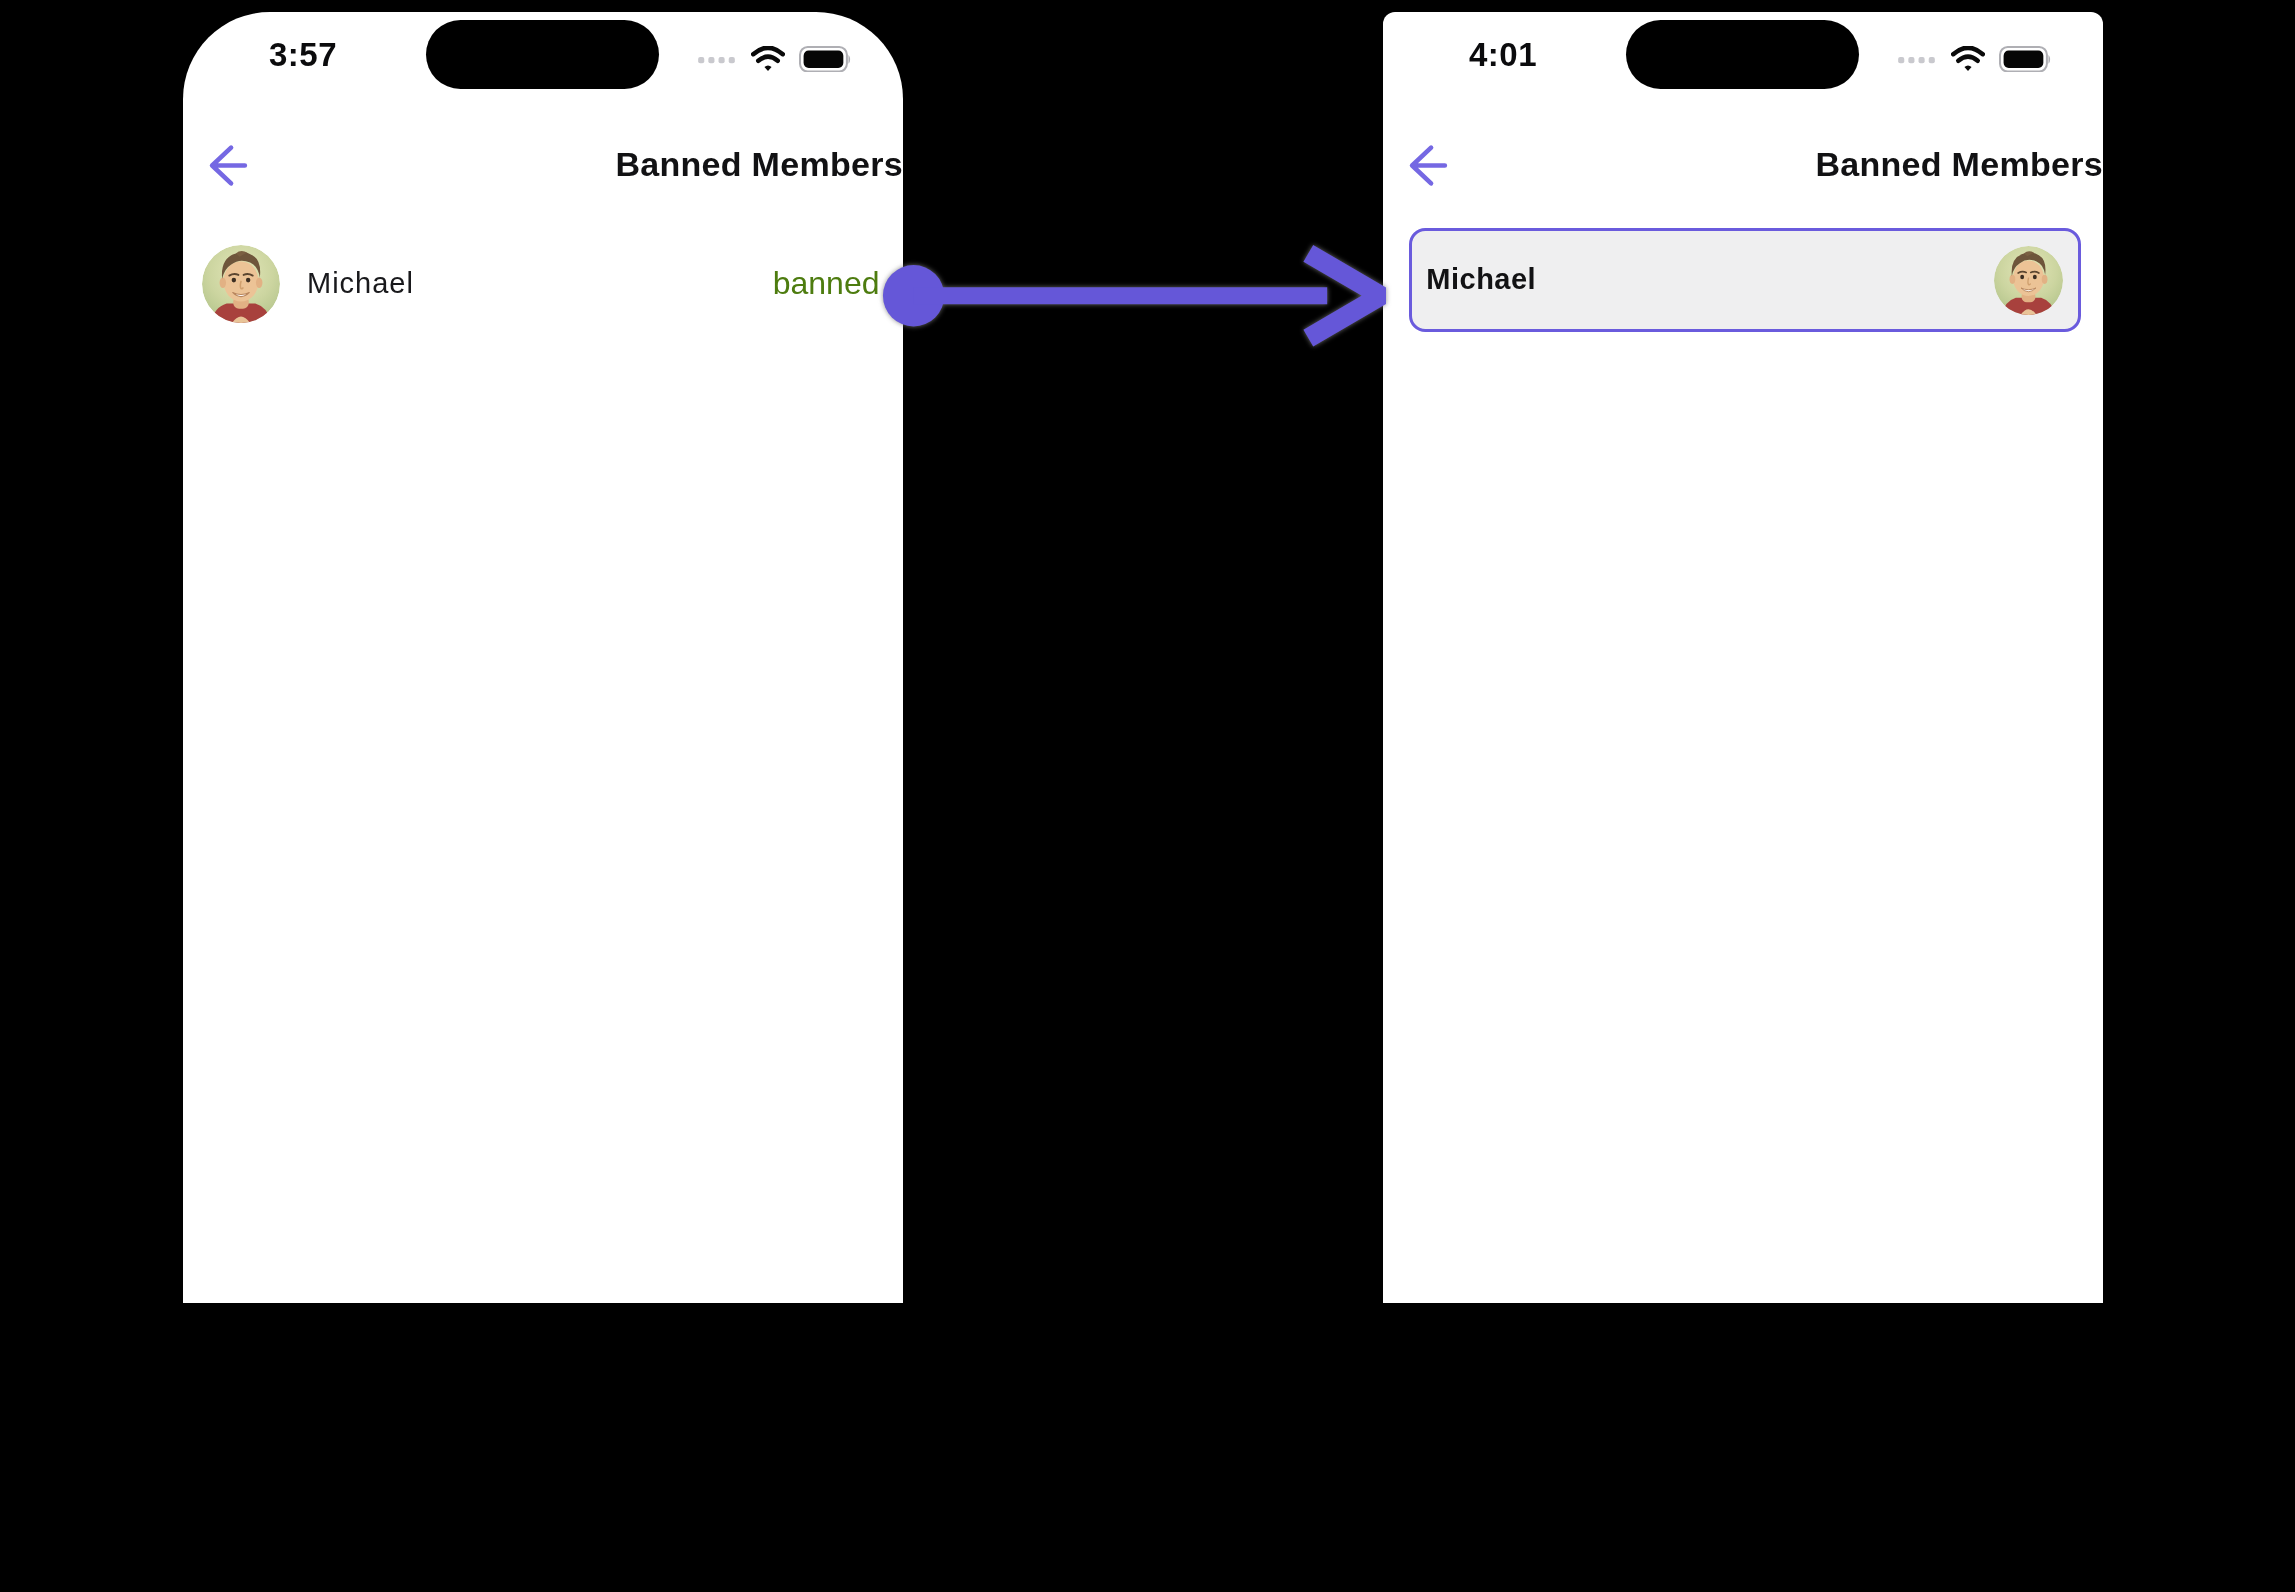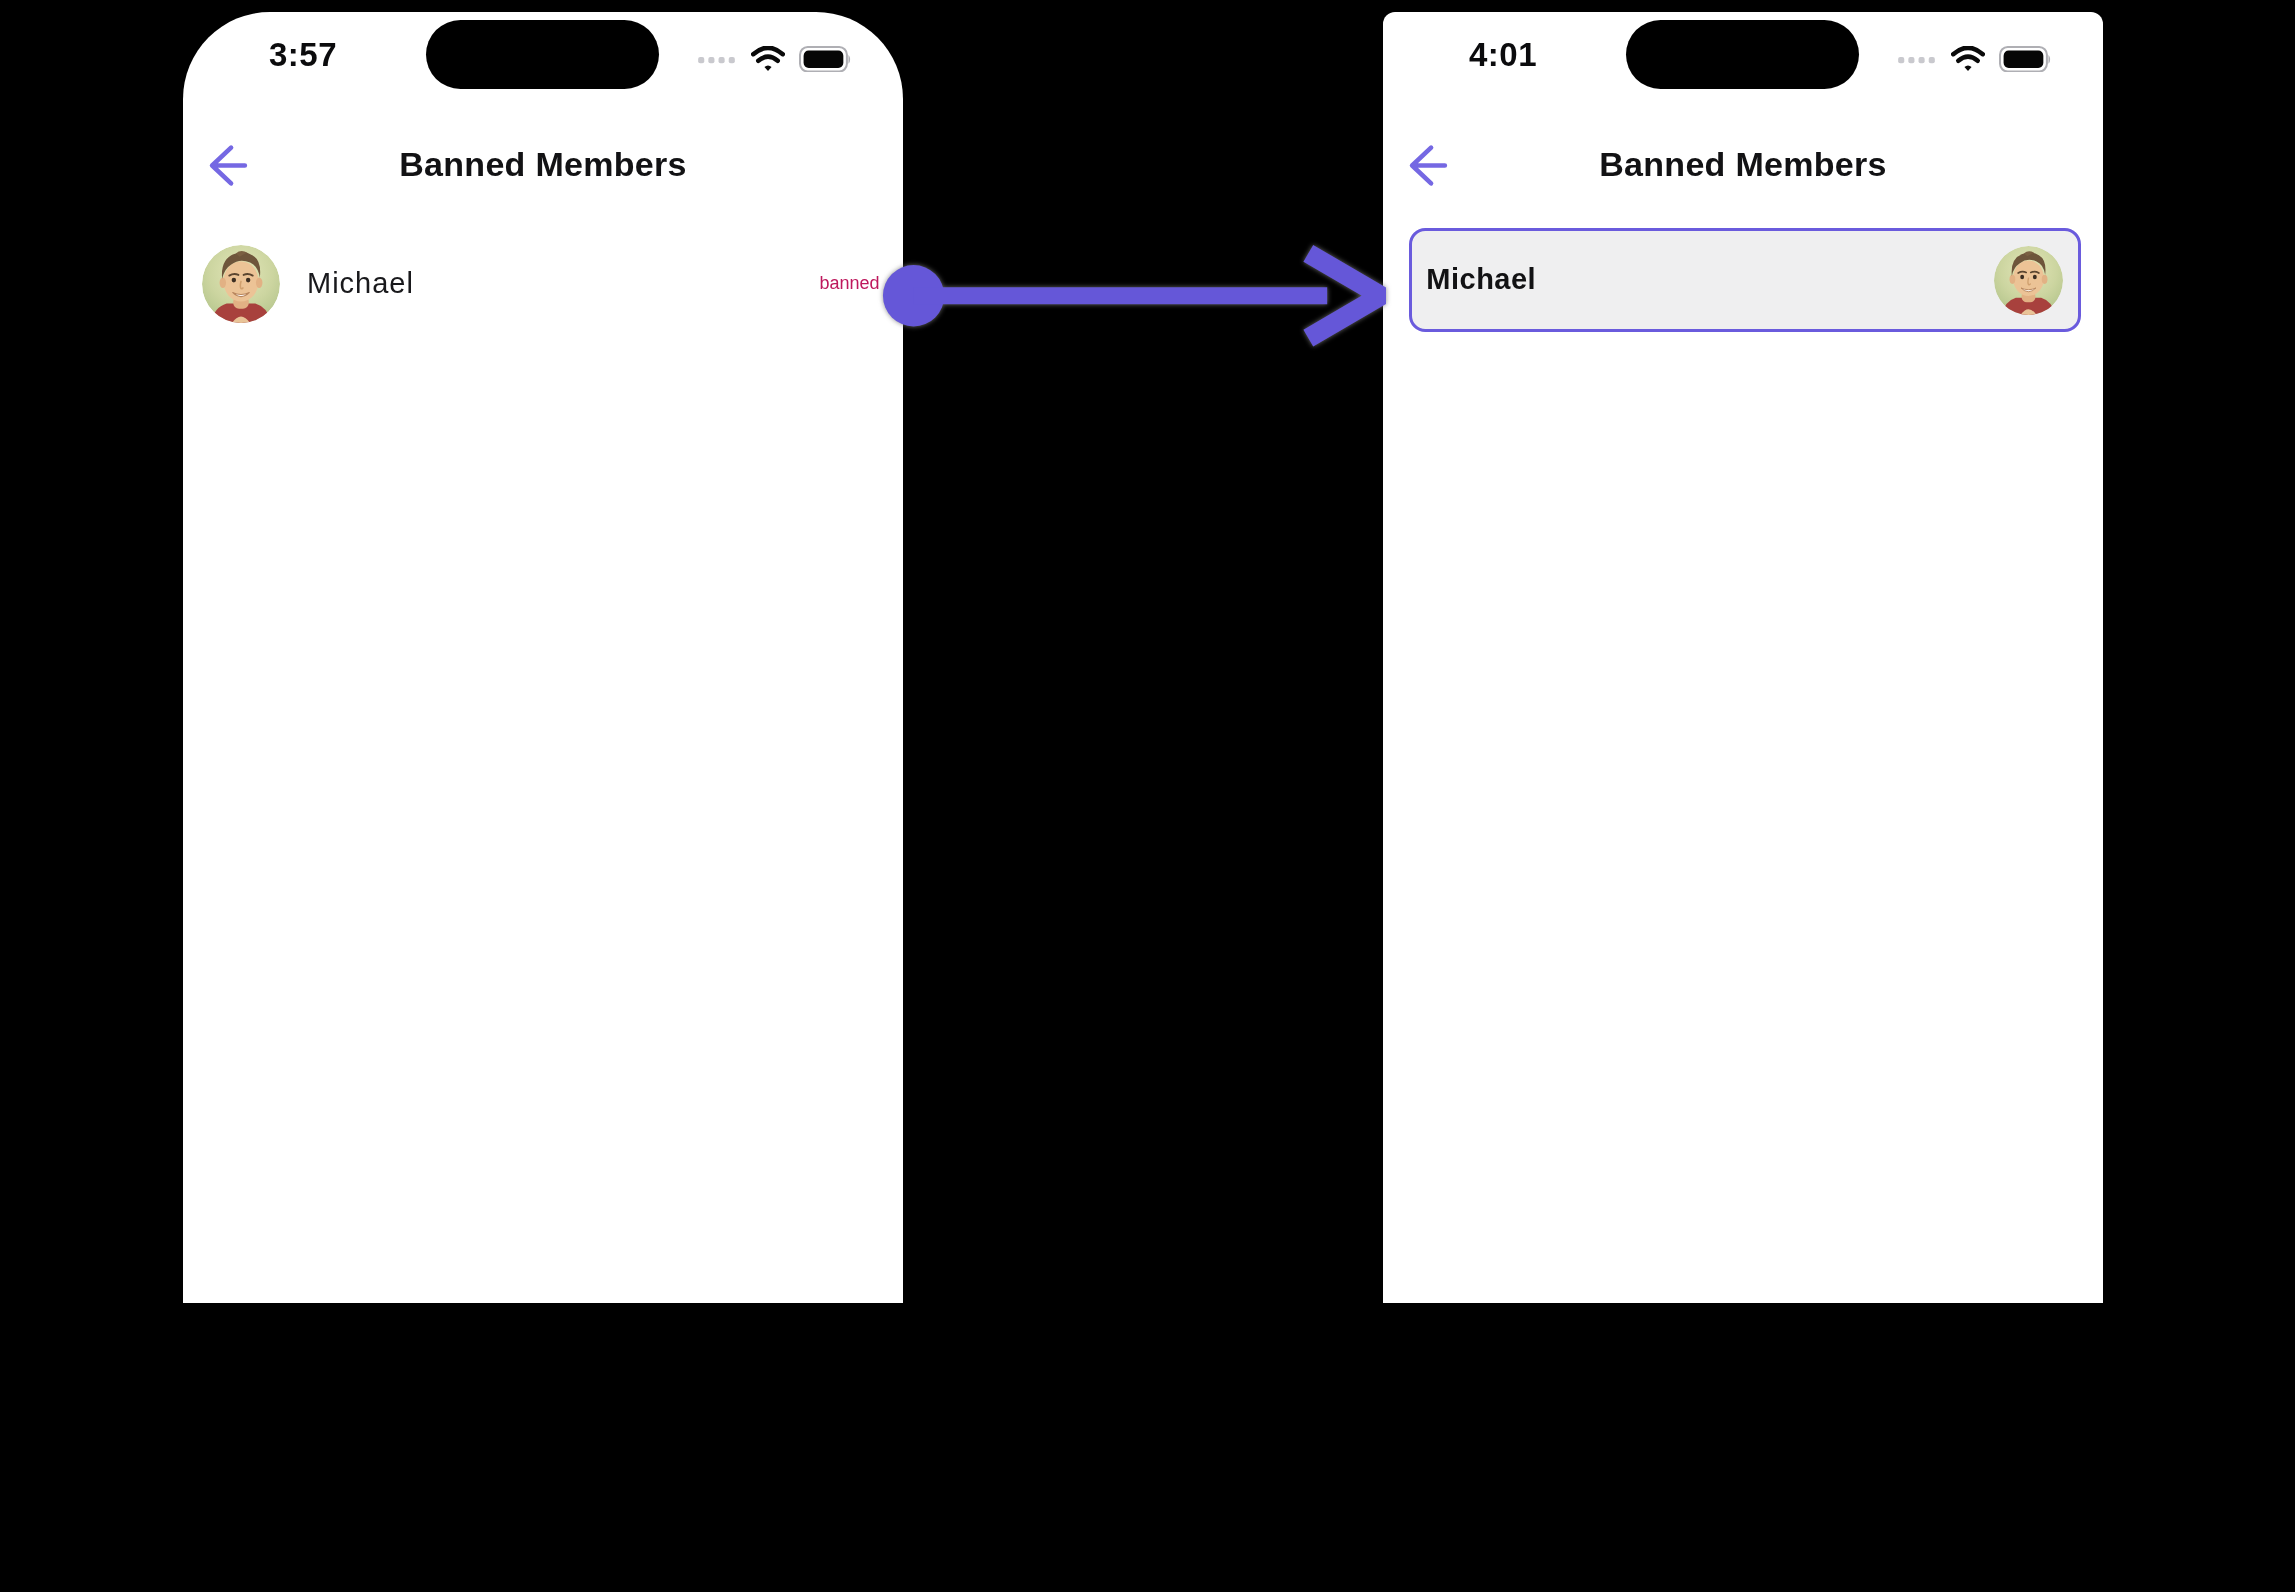--- a/index.html
+++ b/index.html
@@ -40,21 +40,21 @@
 
   
   .navbar{position:absolute;left:0;top:129px;width:100%;height:49px;}
   .back-btn{
     position:absolute;left:22.5px;top:2px;
     width:44px;height:45px;
     background:none;border:none;padding:0;cursor:pointer;
   }
   .nav-title{
     position:absolute;left:0;top:4.1px;width:100%;
-    text-align:center;
+    text-align:right;
     font-size:34px;font-weight:600;color:#121214;
     letter-spacing:0.3px;
   }
 
   
   .member-row{
     position:absolute;left:0;top:233px;width:100%;height:78px;
     cursor:pointer;
   }
   .avatar{
@@ -64,21 +64,21 @@
   }
   .member-name{
     position:absolute;left:124px;top:0;height:78px;
     display:flex;align-items:center;
     font-size:29px;font-weight:500;color:#19191c;
     letter-spacing:1px;
   }
   .member-status{
     position:absolute;right:23.5px;top:0;height:78px;
     display:flex;align-items:center;
-    font-size:18px;font-weight:400;color:#be185d;
+    font-size:32px;font-weight:400;color:#4d7c0f;
   }
 
   
   .member-card{
     position:absolute;left:26px;top:216px;
     width:672px;height:104px;
     box-sizing:border-box;
     background:#efeff0;
     border:3.1px solid #6a5bdd;
     border-radius:16.3px;

